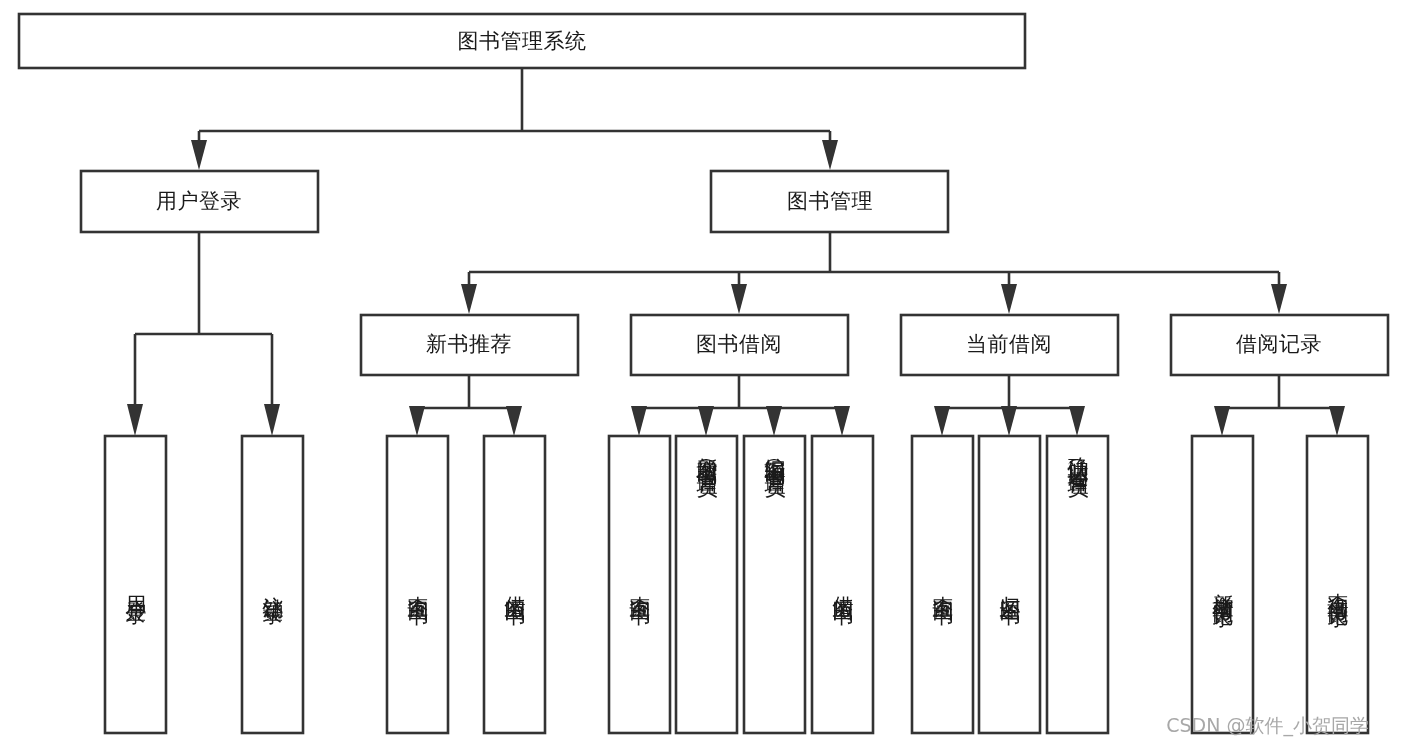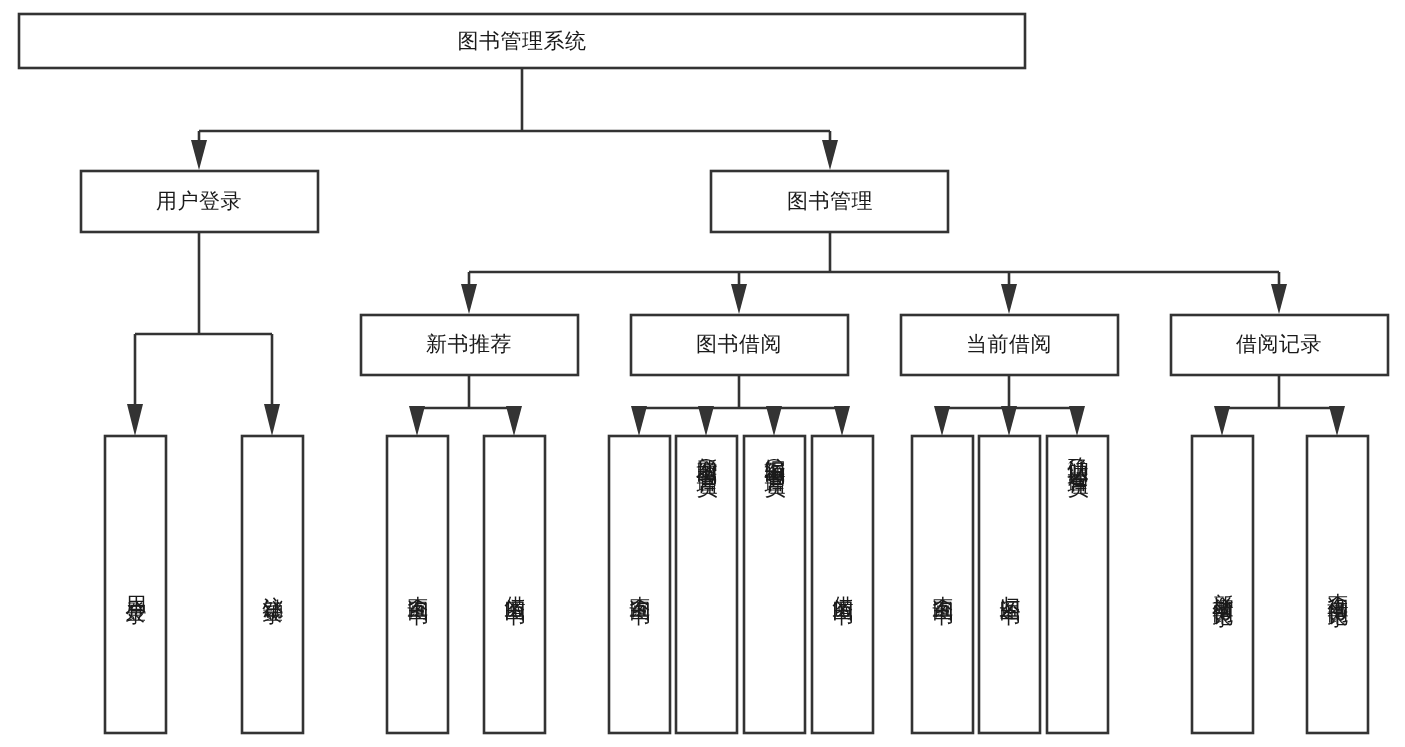--- a/index.html
+++ b/index.html
@@ -253,14 +253,15 @@
     <span class="leaf-label" style="margin-top:4px;">确认归还（管理员）</span>
   </div>
 
   <div class="leaf-label-wrap" style="left:1192px; top:436px; width:61px; height:297px;">
     <span class="leaf-label">新增借阅记录</span>
   </div>
   <div class="leaf-label-wrap" style="left:1307px; top:436px; width:61px; height:297px;">
     <span class="leaf-label">查询借阅记录</span>
   </div>
 
+  <div class="watermark">CSDN @软件_小贺同学</div>
 
 </div>
 
 </body></html>

